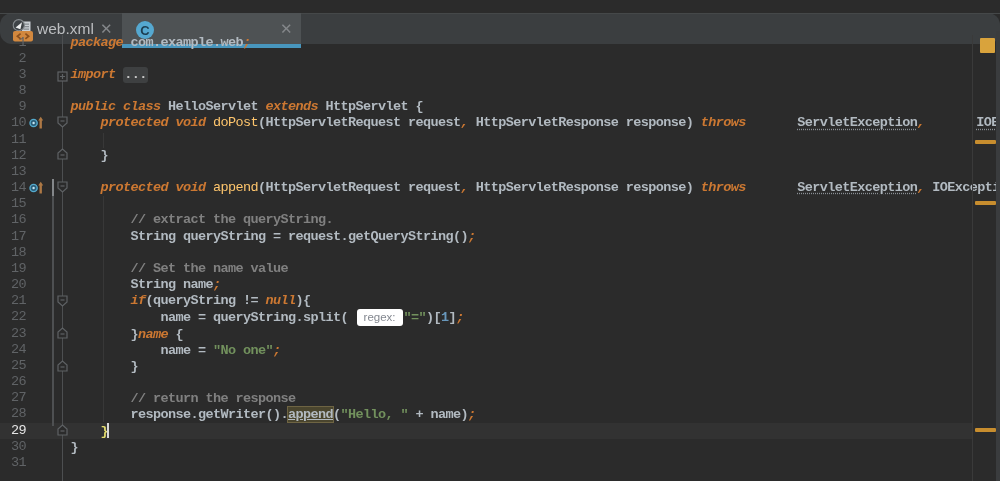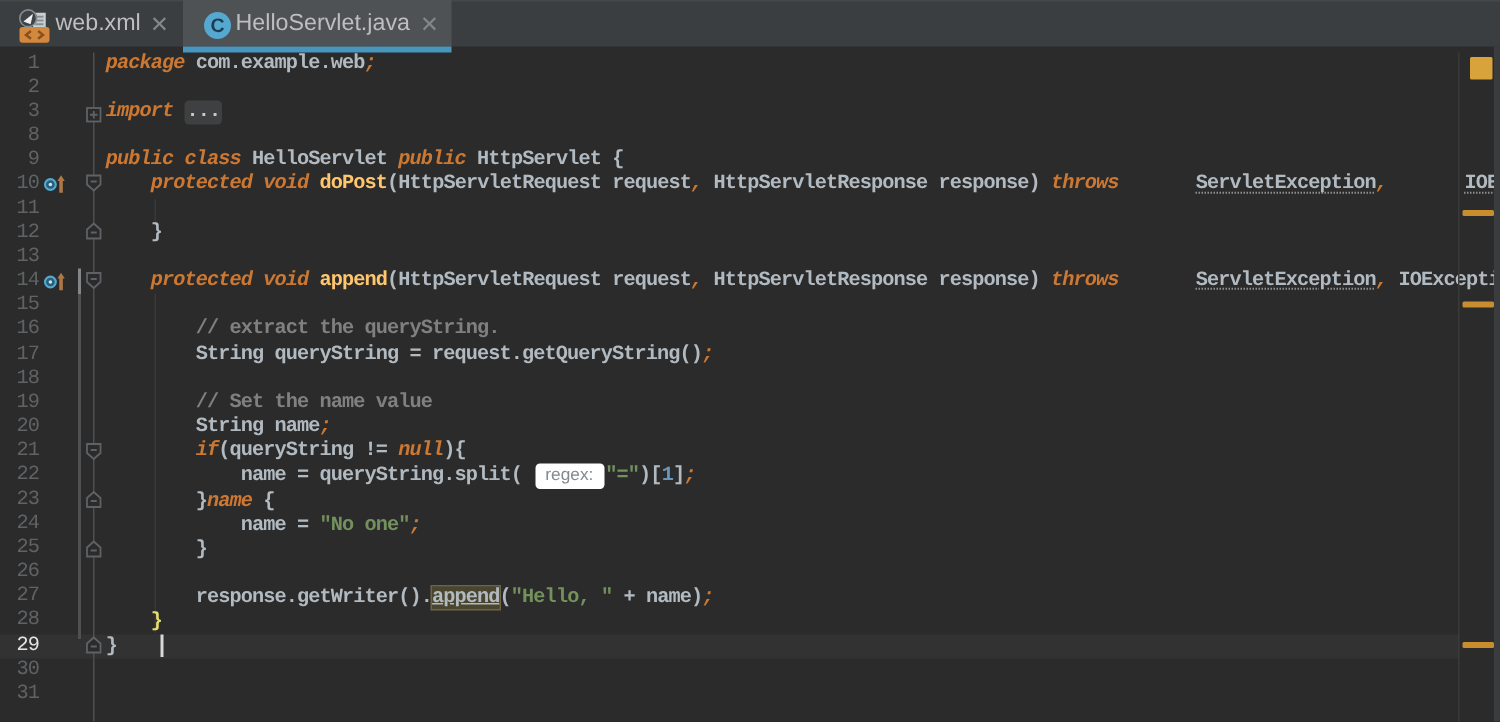--- a/index.html
+++ b/index.html
@@ -1,37 +1,37 @@
 <!DOCTYPE html>
 <html><head>
 <meta charset="utf-8">
 <style>
 * { margin:0; padding:0; box-sizing:border-box; }
 html,body { width:1000px; height:481px; overflow:hidden; background:#2b2b2b; }
 body { position:relative; font-family:"Liberation Mono", monospace; }
 
-#tabbar { position:absolute; left:0; top:0; width:1000px; height:31px; background:#3b3e40; }
+#tabbar { position:absolute; left:0; top:13px; width:1000px; height:31px; background:#3b3e40;border-radius:12px; }
 #tabbar .topline { position:absolute; left:0; top:0; width:1000px; height:1px; background:#454849; }
 #tab2 { position:absolute; left:122px; top:0px; width:179px; height:31px; background:#4e5254; }
 #underline { position:absolute; left:122px; top:31px; width:179px; height:4px; background:#4896bd; }
 .tabtxt { position:absolute; font-family:"Liberation Sans", sans-serif; font-size:15.5px; color:#bcbec0; }
 .closex { position:absolute; font-family:"Liberation Sans", sans-serif; font-size:15px; color:#84878a; }
 
 #gutsep { position:absolute; left:62px; top:35px; width:1px; height:446px; background:#4d4f51; }
 #foldline { position:absolute; left:52px; top:196px; width:1.5px; height:230px; background:#4e5052; }
 #foldtop { position:absolute; left:51.5px; top:179px; width:2.5px; height:17px; background:#84878a; }
 #indent1 { position:absolute; left:103px; top:196px; width:1px; height:226px; background:#383838; }
 #indent1b { position:absolute; left:103px; top:133px; width:1px; height:15px; background:#383838; }
 #caretrow { position:absolute; left:0; top:422.5px; width:973px; height:16.2px; background:#323232; }
 #caret { position:absolute; left:107px; top:423px; width:2px; height:15px; background:#d8d8d8; }
 pre { font-family:"Liberation Mono", monospace; font-size:13.5px; letter-spacing:-0.6px; line-height:16.17px; }
 #nums { position:absolute; left:0; top:34.5px; width:26px; text-align:right; color:#606366; font-size:13.5px; letter-spacing:-0.6px; }
 #code { position:absolute; left:70.5px; top:34.5px; color:#b2bac1; font-weight:bold; }
 .k { color:#cc7832;font-style:italic; }
-.m { color:#ffc66d; font-weight:bold; }
+.m { color:#ffc66d; font-weight:normal; }
 .s { color:#72915d; }
 .n { color:#6897bb; }
 .c { color:#808080; font-weight:bold; }
 .u { text-decoration:underline dotted #8a8f94; text-underline-offset:2px;margin-left:44px; }
 .brace { color:#e3dc6e; font-weight:bold; }
 .fold { background:#3e4041; border-radius:3px; color:#c8c8c8; display:inline-block; width:25px; text-align:center; font-weight:bold; }
 .inlay { display:inline-block; width:46px; margin:0 1px; letter-spacing:0; font-weight:normal; font-family:"Liberation Sans", sans-serif; font-size:11.5px; color:#848890; background:#ffffff; border-radius:3px; text-align:center; vertical-align:baseline; }
 .hl { background:#4a452e; outline:1px solid #6e6443;text-decoration:underline; }
 
 #sbline { position:absolute; left:972px; top:35px; width:1px; height:446px; background:#3a3a3a; }
@@ -42,21 +42,20 @@
 </style>
 </head>
 <body>
 
 <div id="tabbar">
   <div class="topline"></div>
   <div id="tab2"></div>
   <div id="underline"></div>
   <span class="tabtxt" style="left:37px; top:7px;">web.xml</span>
   <span class="closex" style="left:100px; top:7px;">✕</span>
-  <span class="tabtxt" style="left:157px; top:7px;">HelloServlet.java</span>
   <span class="closex" style="left:280px; top:7px;">✕</span>
 
   <svg class="gicon" style="left:12px; top:5px;" width="22" height="24" viewBox="0 0 22 24">
     <rect x="10" y="3.5" width="8.5" height="10.5" fill="#c9ced3"></rect>
     <rect x="11.5" y="5.5" width="5.5" height="1.3" fill="#878d92"></rect>
     <rect x="11.5" y="8" width="5.5" height="1.3" fill="#878d92"></rect>
     <rect x="11.5" y="10.5" width="5.5" height="1.3" fill="#878d92"></rect>
     <circle cx="6.8" cy="7.2" r="5.6" fill="#3d4246" stroke="#84898d" stroke-width="1.1"></circle>
     <path d="M3.6 9.4 L10 4.2 L8.4 11.2 Z" fill="#eceeef"></path>
     <rect x="1" y="13" width="20" height="10.5" rx="2" fill="#d2883e"></rect>
@@ -101,38 +100,39 @@
 <div id="gutsep"></div>
 <div id="foldline"></div>
 <div id="foldtop"></div>
 <div id="indent1"></div>
 <div id="indent1b"></div>
 
 <pre id="code"><span class="k">package</span> com.example.web<span class="k">;</span>
 
 <span class="k">import</span> <span class="fold">...</span>
 
-<span class="k">public class</span> HelloServlet <span class="k">public</span> HttpServlet {
+<span class="k">public class</span> HelloServlet <span class="k">extends</span> HttpServlet {
     <span class="k">protected void</span> <span class="m">doPost</span>(HttpServletRequest request<span class="k">,</span> HttpServletResponse response) <span class="k">throws</span> <span class="u">ServletException</span><span class="k">,</span> <span class="u">IOException</span> {
 
     }
 
     <span class="k">protected void</span> <span class="m">append</span>(HttpServletRequest request<span class="k">,</span> HttpServletResponse response) <span class="k">throws</span> <span class="u">ServletException</span><span class="k">,</span> IOException <span class="brace">{</span>
 
         <span class="c">// extract the queryString.</span>
         String queryString = request.getQueryString()<span class="k">;</span>
 
         <span class="c">// Set the name value</span>
         String name<span class="k">;</span>
         <span class="k">if</span>(queryString != <span class="k">null</span>){
             name = queryString.split( <span class="inlay">regex:</span><span class="s">"="</span>)[<span class="n">1</span>]<span class="k">;</span>
         }<span class="k">name</span> {
             name = <span class="s">"No one"</span><span class="k">;</span>
         }
 
+        <span class="c">// return the response</span>
         response.getWriter().<span class="hl">append</span>(<span class="s">"Hello, "</span> + name)<span class="k">;</span>
     <span class="brace">}</span>
 }
 </pre>
 <div id="caret"></div>
 
 <svg class="gicon" style="left:29px; top:115px;" width="16" height="14" viewBox="0 0 16 14">
   <circle cx="4.6" cy="8" r="3.6" fill="#2b5d78" stroke="#54aacd" stroke-width="1.4"></circle>
   <circle cx="4.6" cy="8" r="1.2" fill="#c4e6f2"></circle>
   <path d="M11.7 13.5 V4.5" stroke="#ad7845" stroke-width="2.4" fill="none"></path>

